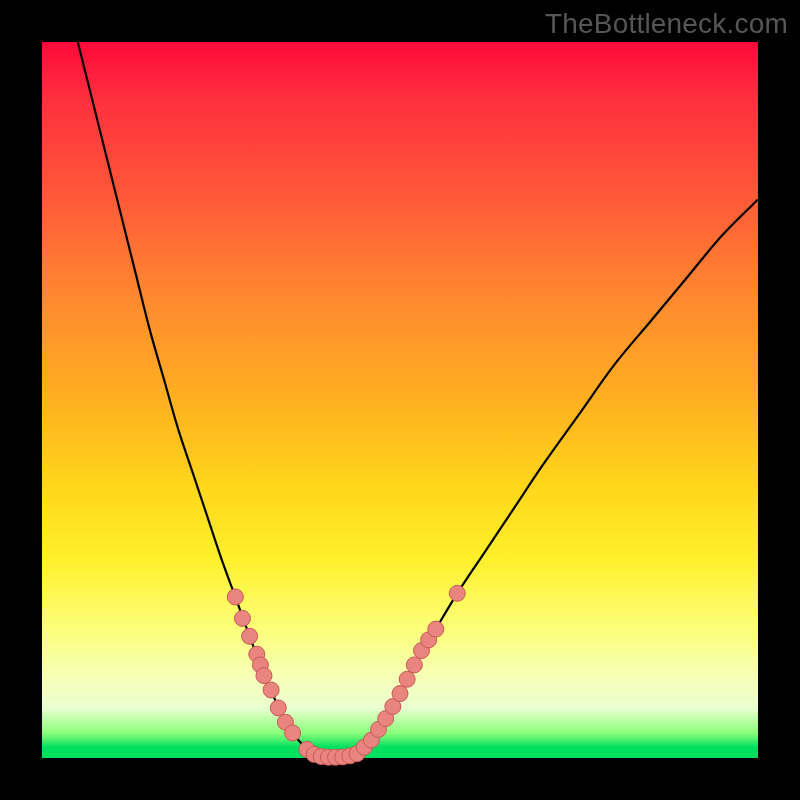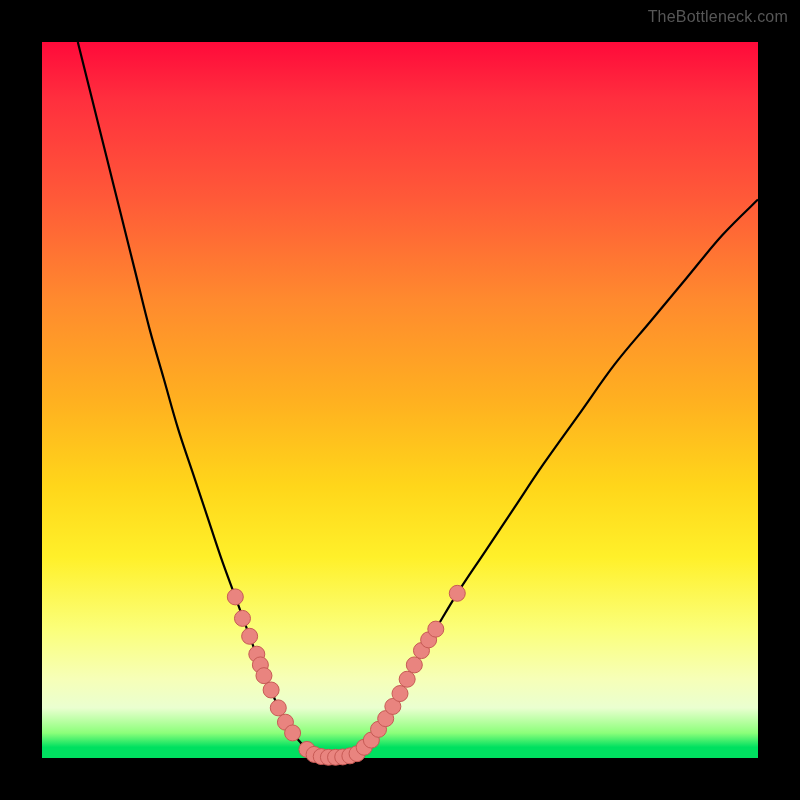--- a/index.html
+++ b/index.html
@@ -40,21 +40,21 @@
       #8cff7a 96.5%,
       #00e060 98.5%,
       #00e060 100%
     );
   }
   .watermark {
     position: absolute;
     top: 8px;
     right: 12px;
     font-family: Arial, Helvetica, sans-serif;
-    font-size: 16px;
+    font-size: 28px;
     font-weight: 500;
     color: #565656;
     letter-spacing: 0.2px;
     user-select: none;
   }
   svg.curves {
     position: absolute;
     left: 42px;
     top: 42px;
     width: 716px;

